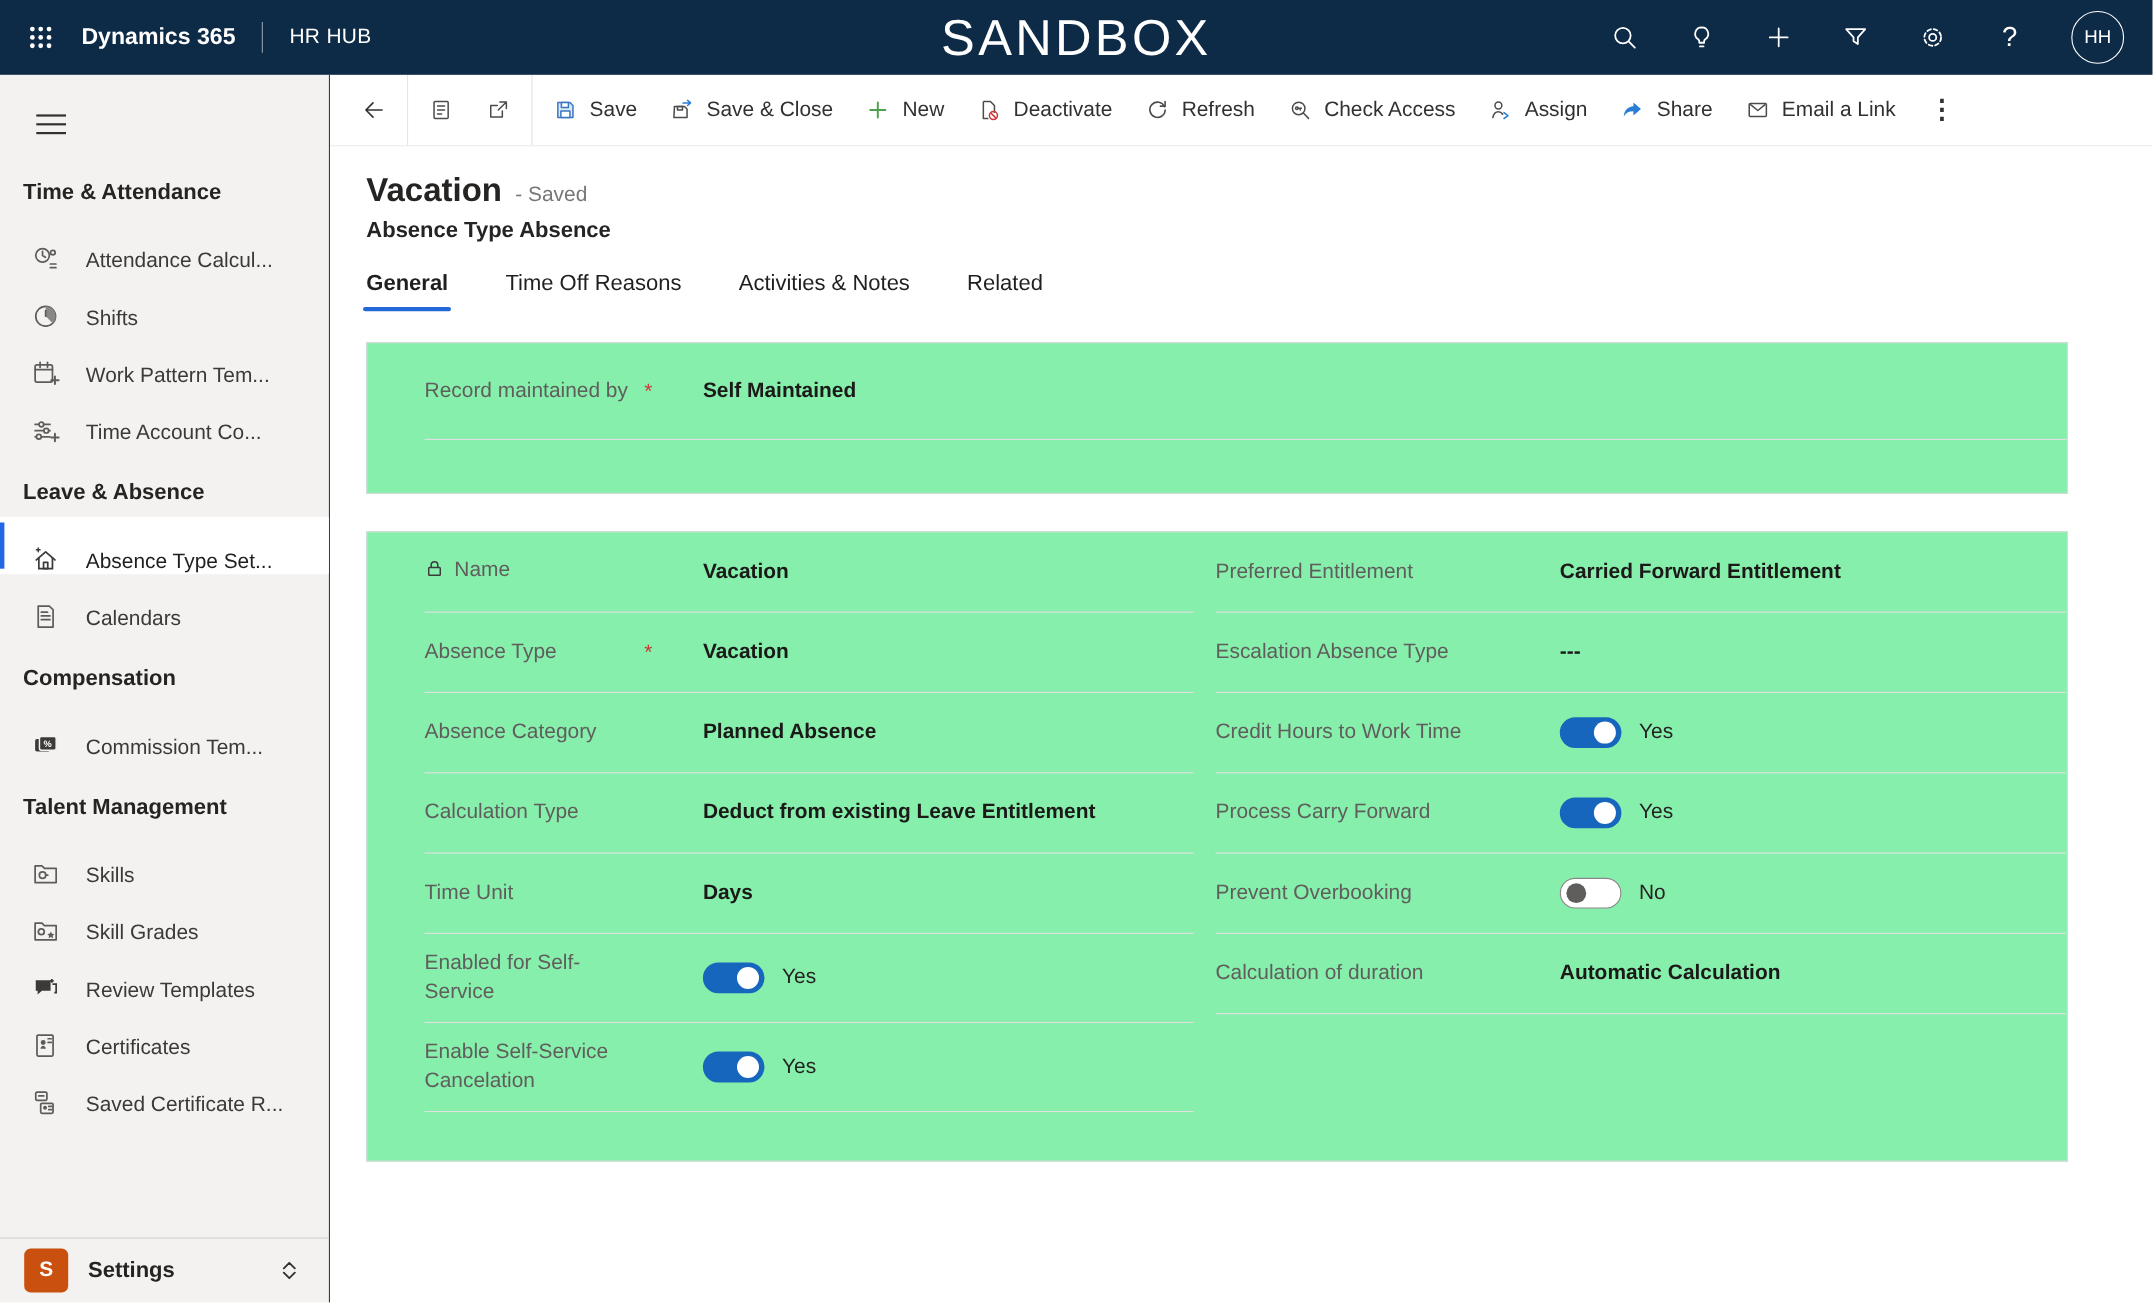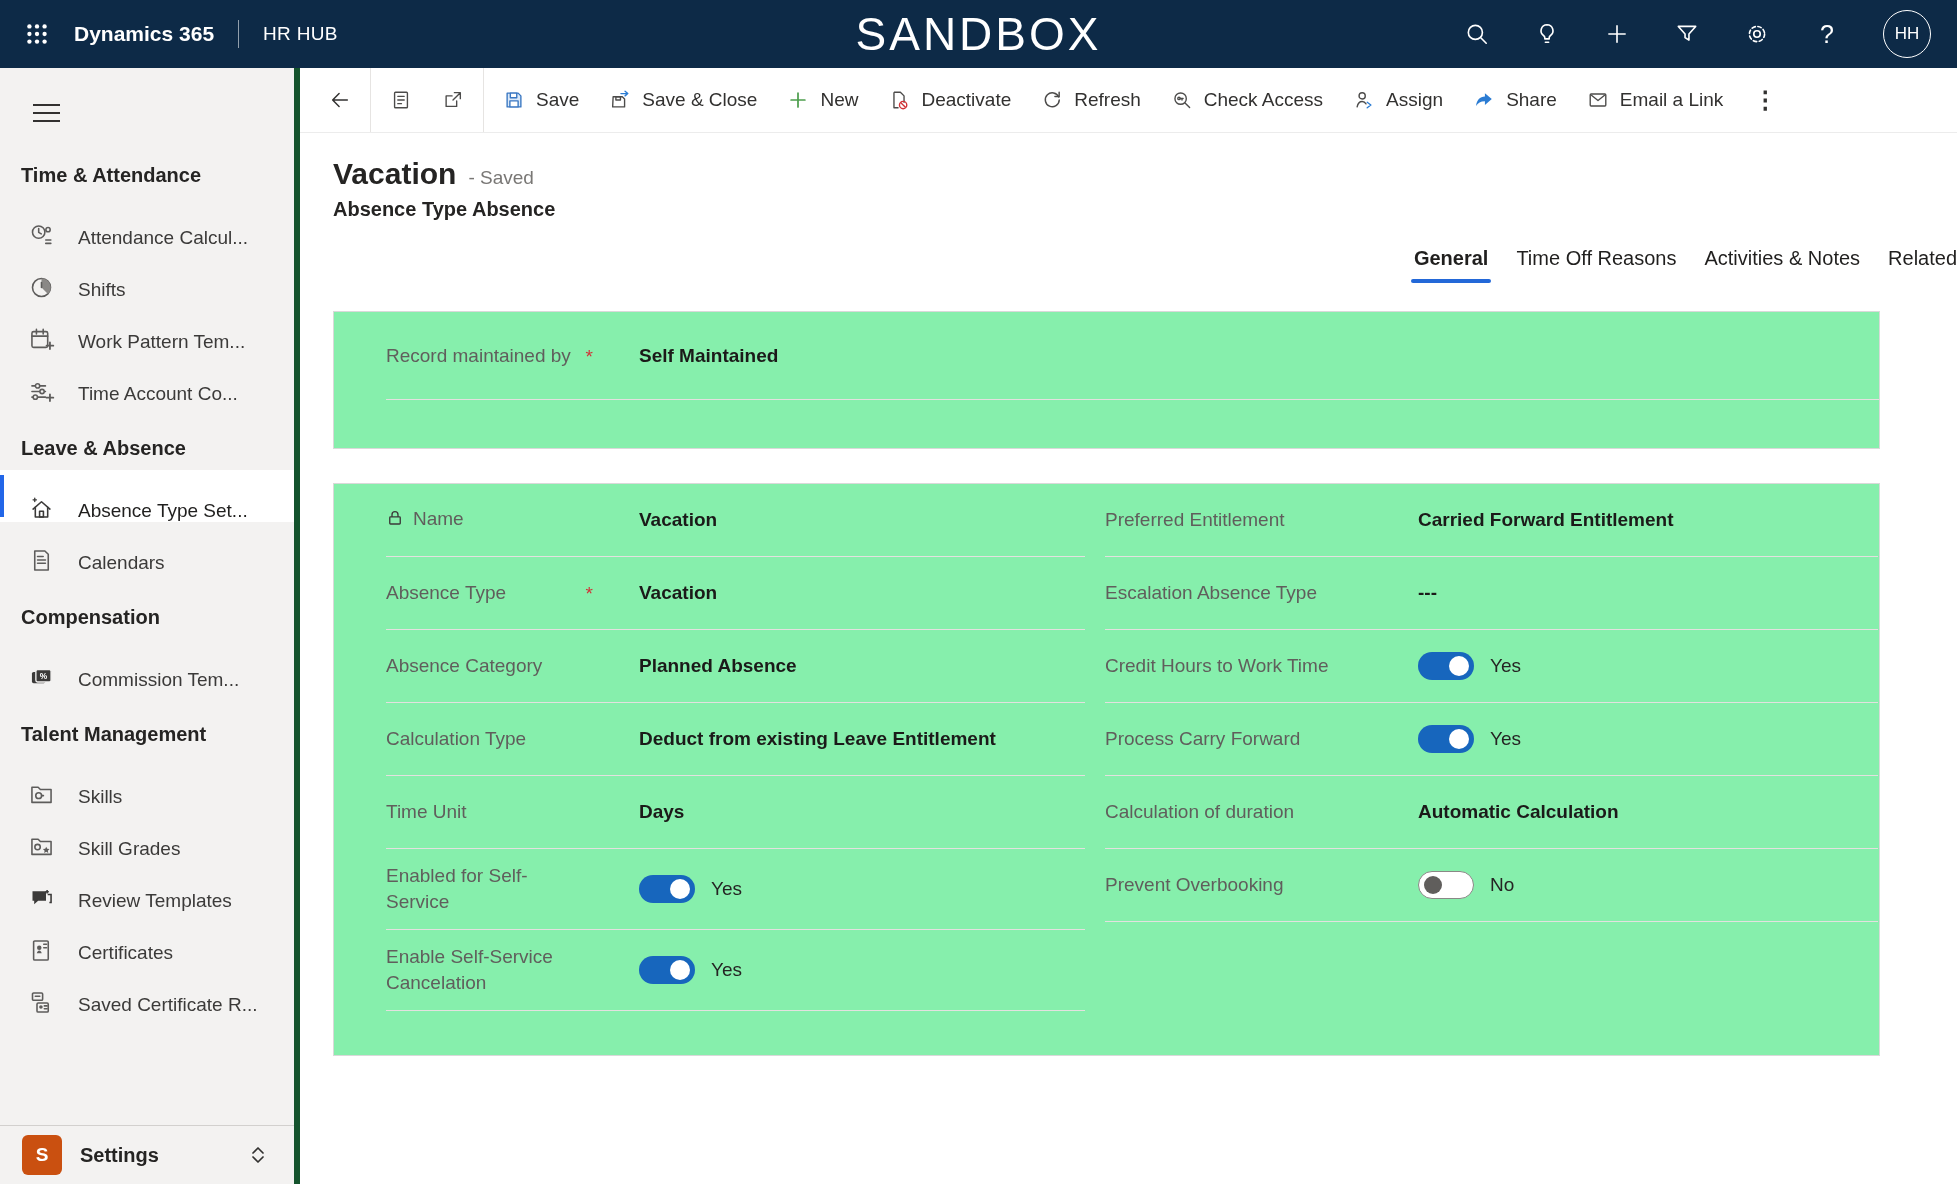--- a/index.html
+++ b/index.html
@@ -22,21 +22,21 @@
   .help-glyph{font-size:25px;font-weight:400;line-height:1;}
   .avatar{width:46px;height:46px;border:1.5px solid #fff;border-radius:50%;
     display:flex;align-items:center;justify-content:center;font-size:17px;cursor:pointer;}
   .wicon{fill:none;stroke:#fff;stroke-width:1.5;stroke-linecap:round;stroke-linejoin:round;}
 
   
   .shell{display:flex;height:1116px;}
 
   
   .sidebar{width:300px;flex:none;background:#f3f2f1;display:flex;flex-direction:column;
-    border-right:6px solid #14532d;box-sizing:border-box;}
+    border-right:1px solid #14532d;box-sizing:border-box;}
   .hamburger{margin:30px 0 4px 33px;width:27px;cursor:pointer;}
   .hamburger div{height:2px;background:#323130;margin:6px 0;}
   .nav{flex:1;overflow:hidden;}
   .section-header{font-size:20px;font-weight:700;color:#252423;margin:32px 0 10px 21px;}
   .nav-item{display:flex;align-items:flex-end;height:52px;padding-left:28px;gap:23px;
     font-size:19px;color:#3b3a39;position:relative;cursor:pointer;}
   .nav-item .nicon{width:27px;height:27px;flex:none;display:flex;align-items:center;justify-content:center;}
   .nav-item.selected{background:#fff;color:#201f1e;}
   .nav-item.selected::before{content:"";position:absolute;left:0;top:5px;bottom:5px;width:4px;background:#2266e8;}
   .oicon{fill:none;stroke:#5d5c5b;stroke-width:1.4;stroke-linecap:round;stroke-linejoin:round;}
@@ -53,21 +53,21 @@
   .cmd{display:flex;align-items:center;gap:11px;padding:0 15px;height:44px;font-size:19px;
     color:#323130;cursor:pointer;border-radius:2px;white-space:nowrap;}
   .cmd-div{width:1px;height:64px;background:#e6e4e2;margin:0 4px;flex:none;}
   .more-glyph{font-size:24px;font-weight:700;color:#323130;line-height:1;}
 
   .content{flex:1;padding:24px 0 0 33px;box-sizing:border-box;overflow:hidden;}
   .title-row{display:flex;align-items:baseline;gap:12px;}
   .page-title{font-size:30px;font-weight:700;color:#252423;}
   .page-status{font-size:19px;color:#797775;}
   .page-subtitle{font-size:20px;font-weight:700;color:#252423;margin-top:7px;}
-  .tabs{display:flex;gap:28px;margin-top:26px;justify-content:flex-end;}
+  .tabs{display:flex;gap:52px;margin-top:26px;}
   .tab{font-size:20px;color:#201f1e;padding-bottom:13px;position:relative;cursor:pointer;}
   .tab.active{font-weight:700;}
   .tab.active::after{content:"";position:absolute;left:-3px;right:-3px;bottom:0;height:4px;
     border-radius:2px;background:#2368d8;}
 
   .card{border:1px solid #d9d9d9;width:1547px;box-sizing:border-box;background:#86efac;}
   .card1{margin-top:28px;padding-bottom:48px;}
   .card2{margin-top:34px;display:flex;align-items:flex-start;padding-bottom:44px;}
   .col-left{width:751px;flex:none;display:flex;flex-direction:column;}
   .col-right{flex:1;display:flex;flex-direction:column;margin-right:1px;}
@@ -519,33 +519,33 @@
               </div>
             <div class="fvalue">
               <div class="toggle on">
                   <div class="knob"></div>
                 </div>
               <span class="toggle-label">Yes</span>
             </div>
           </div>
           <div class="frow">
             <div class="flabel">
-                <span class="ltext">Calculation of duration</span>
-              </div>
-            <div class="fvalue">Automatic Calculation</div>
-          </div>
-          <div class="frow">
-            <div class="flabel">
                 <span class="ltext">Prevent Overbooking</span>
               </div>
             <div class="fvalue">
               <div class="toggle off">
                   <div class="knob"></div>
                 </div>
               <span class="toggle-label">No</span>
             </div>
           </div>
+          <div class="frow">
+            <div class="flabel">
+                <span class="ltext">Calculation of duration</span>
+              </div>
+            <div class="fvalue">Automatic Calculation</div>
+          </div>
         </div>
 
       </div>
     </div>
   </div>
 </div>
 
 </body></html>

